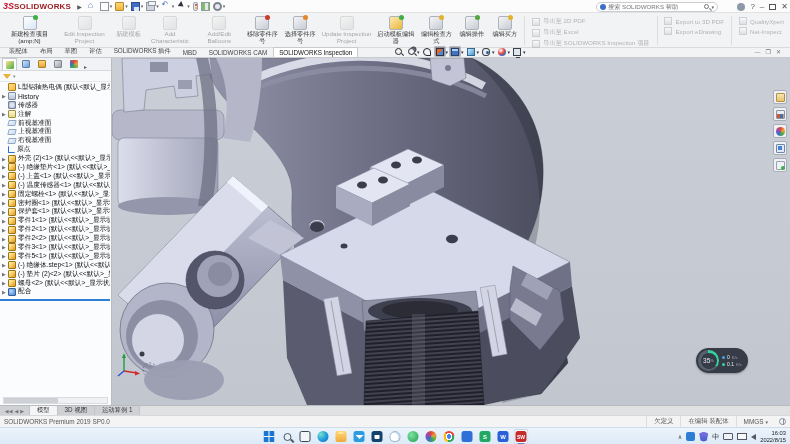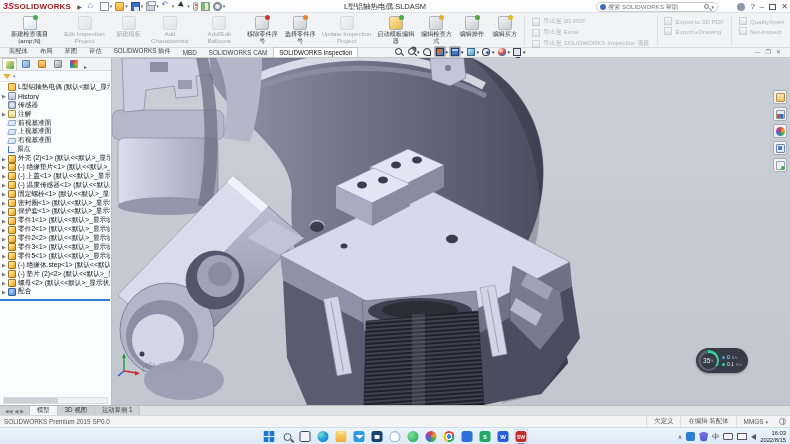--- a/index.html
+++ b/index.html
@@ -251,21 +251,20 @@
         </span>
         <span class="qitem g-rebuild">
           <span class="qic ic-rebuild-grid"></span>
 
         </span>
         <span class="qitem g-options">
           <span class="qic ic-options-gear"></span>
           <span class="caret">▾</span>
         </span>
       </div>
-    <div class="wintitle">L型铝轴热电偶.SLDASM</div>
     <div class="searchbox">
       <span class="sico"></span>
       <input placeholder="搜索 SOLIDWORKS 帮助" style="">
       <span class="mag"></span>
       <span class="caret">▾</span>
     </div>
     <div class="winbtns">
       <span class="wb-user"></span>
       <span>?</span>
       <span>–</span>

